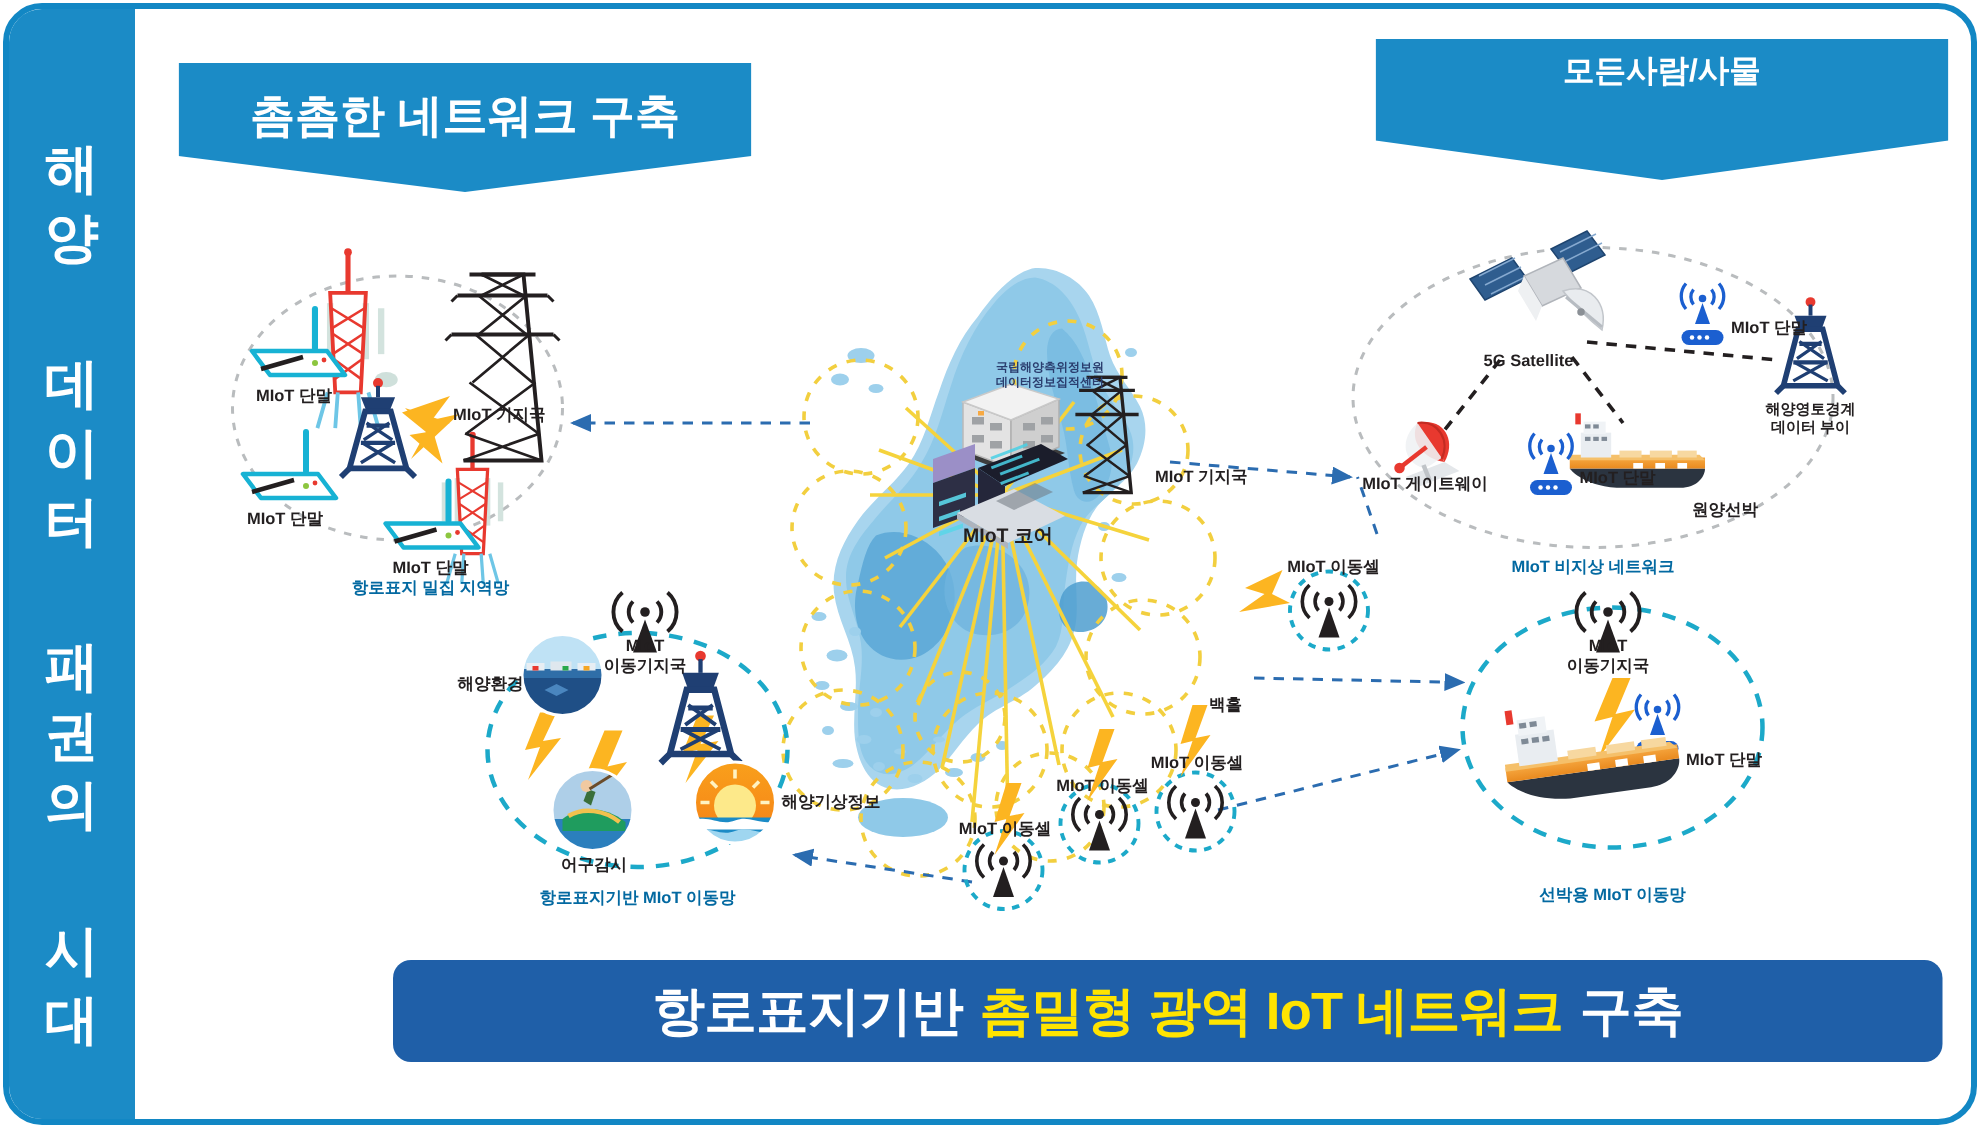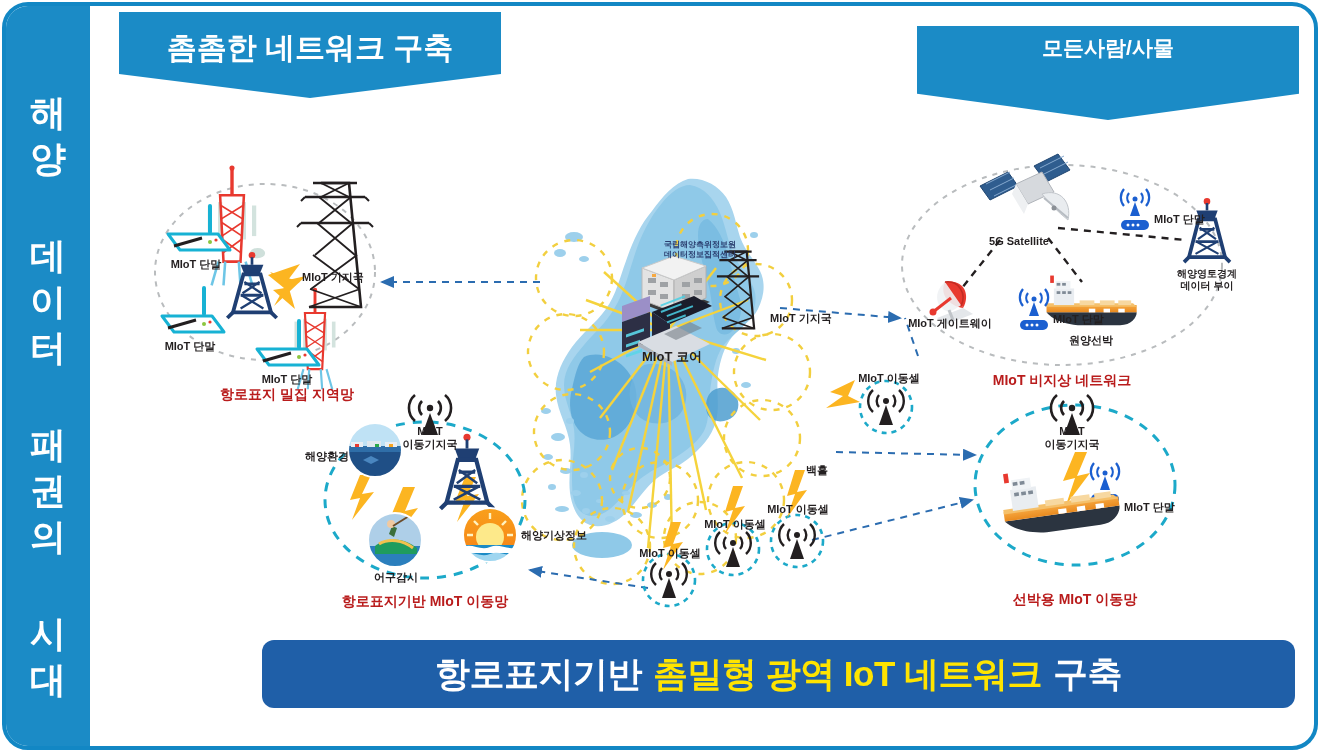--- a/index.html
+++ b/index.html
@@ -17,34 +17,34 @@
 
   
   .banner{position:absolute;background:#1b8bc6;color:#fff;text-align:center;
           clip-path:polygon(0 0,100% 0,100% 72%,50% 100%,0 72%);display:flex;flex-direction:column;
           align-items:center;justify-content:flex-start;padding-top:10px;box-sizing:border-box;}
   .banner .l1{font-size:21px;font-weight:bold;line-height:1.15;}
   .banner .l2{font-size:29px;font-weight:bold;line-height:1.2;}
   .banner.single{justify-content:center;padding-top:0;padding-bottom:14px;}
   .banner.single .l2{font-size:30px;}
 
-  #banner1{left:119px;top:12px;width:382px;height:86px;}
+  #banner1{left:119px;top:42px;width:382px;height:86px;}
   #banner2{left:519px;top:26px;width:382px;height:94px;}
   #banner3{left:917px;top:26px;width:382px;height:94px;}
 
   
   .bottom-banner{position:absolute;left:262px;top:640px;width:1033px;height:68px;background:#1f5fa8;
        border-radius:12px;display:flex;align-items:center;justify-content:center;gap:11px;}
   .bottom-banner span{font-size:35px;font-weight:bold;letter-spacing:-0.5px;}
   .bb-white{color:#fff;}
   .bb-yellow{color:#ffe400;}
 
   
   .lbl{position:absolute;font-size:11px;color:#231f20;font-weight:bold;white-space:nowrap;line-height:1.2;text-align:center;}
-  .lbl.red{color:#b91c1c;font-size:14px;}
+  .lbl.red{color:#0369a1;font-size:11px;}
   .lbl.core{font-size:13px;}
   .lbl.tiny{font-size:8px;color:#2a3d6e;font-weight:bold;}
   .lbl.c{transform:translateX(-50%);}
 
   
   svg.layer{position:absolute;left:0;top:0;width:1324px;height:756px;overflow:visible;}
 </style>
 </head>
 <body>
 
@@ -602,21 +602,21 @@
   <div class="lbl" style="left:806px;top:464px;">백홀</div>
   <div class="lbl c" style="left:889px;top:372px;">MIoT 이동셀</div>
   <div class="lbl c" style="left:798px;top:503px;">MIoT 이동셀</div>
   <div class="lbl c" style="left:735px;top:518px;">MIoT 이동셀</div>
   <div class="lbl c" style="left:670px;top:547px;">MIoT 이동셀</div>
 
   <div class="lbl c" style="left:1019px;top:235px;">5G Satellite</div>
   <div class="lbl c" style="left:950px;top:317px;">MIoT 게이트웨이</div>
   <div class="lbl" style="left:1053px;top:313px;">MIoT 단말</div>
   <div class="lbl" style="left:1154px;top:213px;">MIoT 단말</div>
-  <div class="lbl c" style="left:1091px;top:334px;">원양선박</div>
+  <div class="lbl c" style="left:1150px;top:334px;">원양선박</div>
   <div class="lbl tiny c" style="left:1207px;top:268px;white-space:pre;font-size:10px;color:#231f20;">해양영토경계
 데이터 부이</div>
   <div class="lbl red c" style="left:1062px;top:372px;">MIoT 비지상 네트워크</div>
 
   <div class="lbl c" style="left:430px;top:425px;white-space:pre;">MIoT
 이동기지국</div>
   <div class="lbl" style="left:305px;top:450px;">해양환경</div>
   <div class="lbl c" style="left:396px;top:571px;">어구감시</div>
   <div class="lbl" style="left:521px;top:529px;">해양기상정보</div>
   <div class="lbl red c" style="left:425px;top:593px;">항로표지기반 MIoT 이동망</div>

